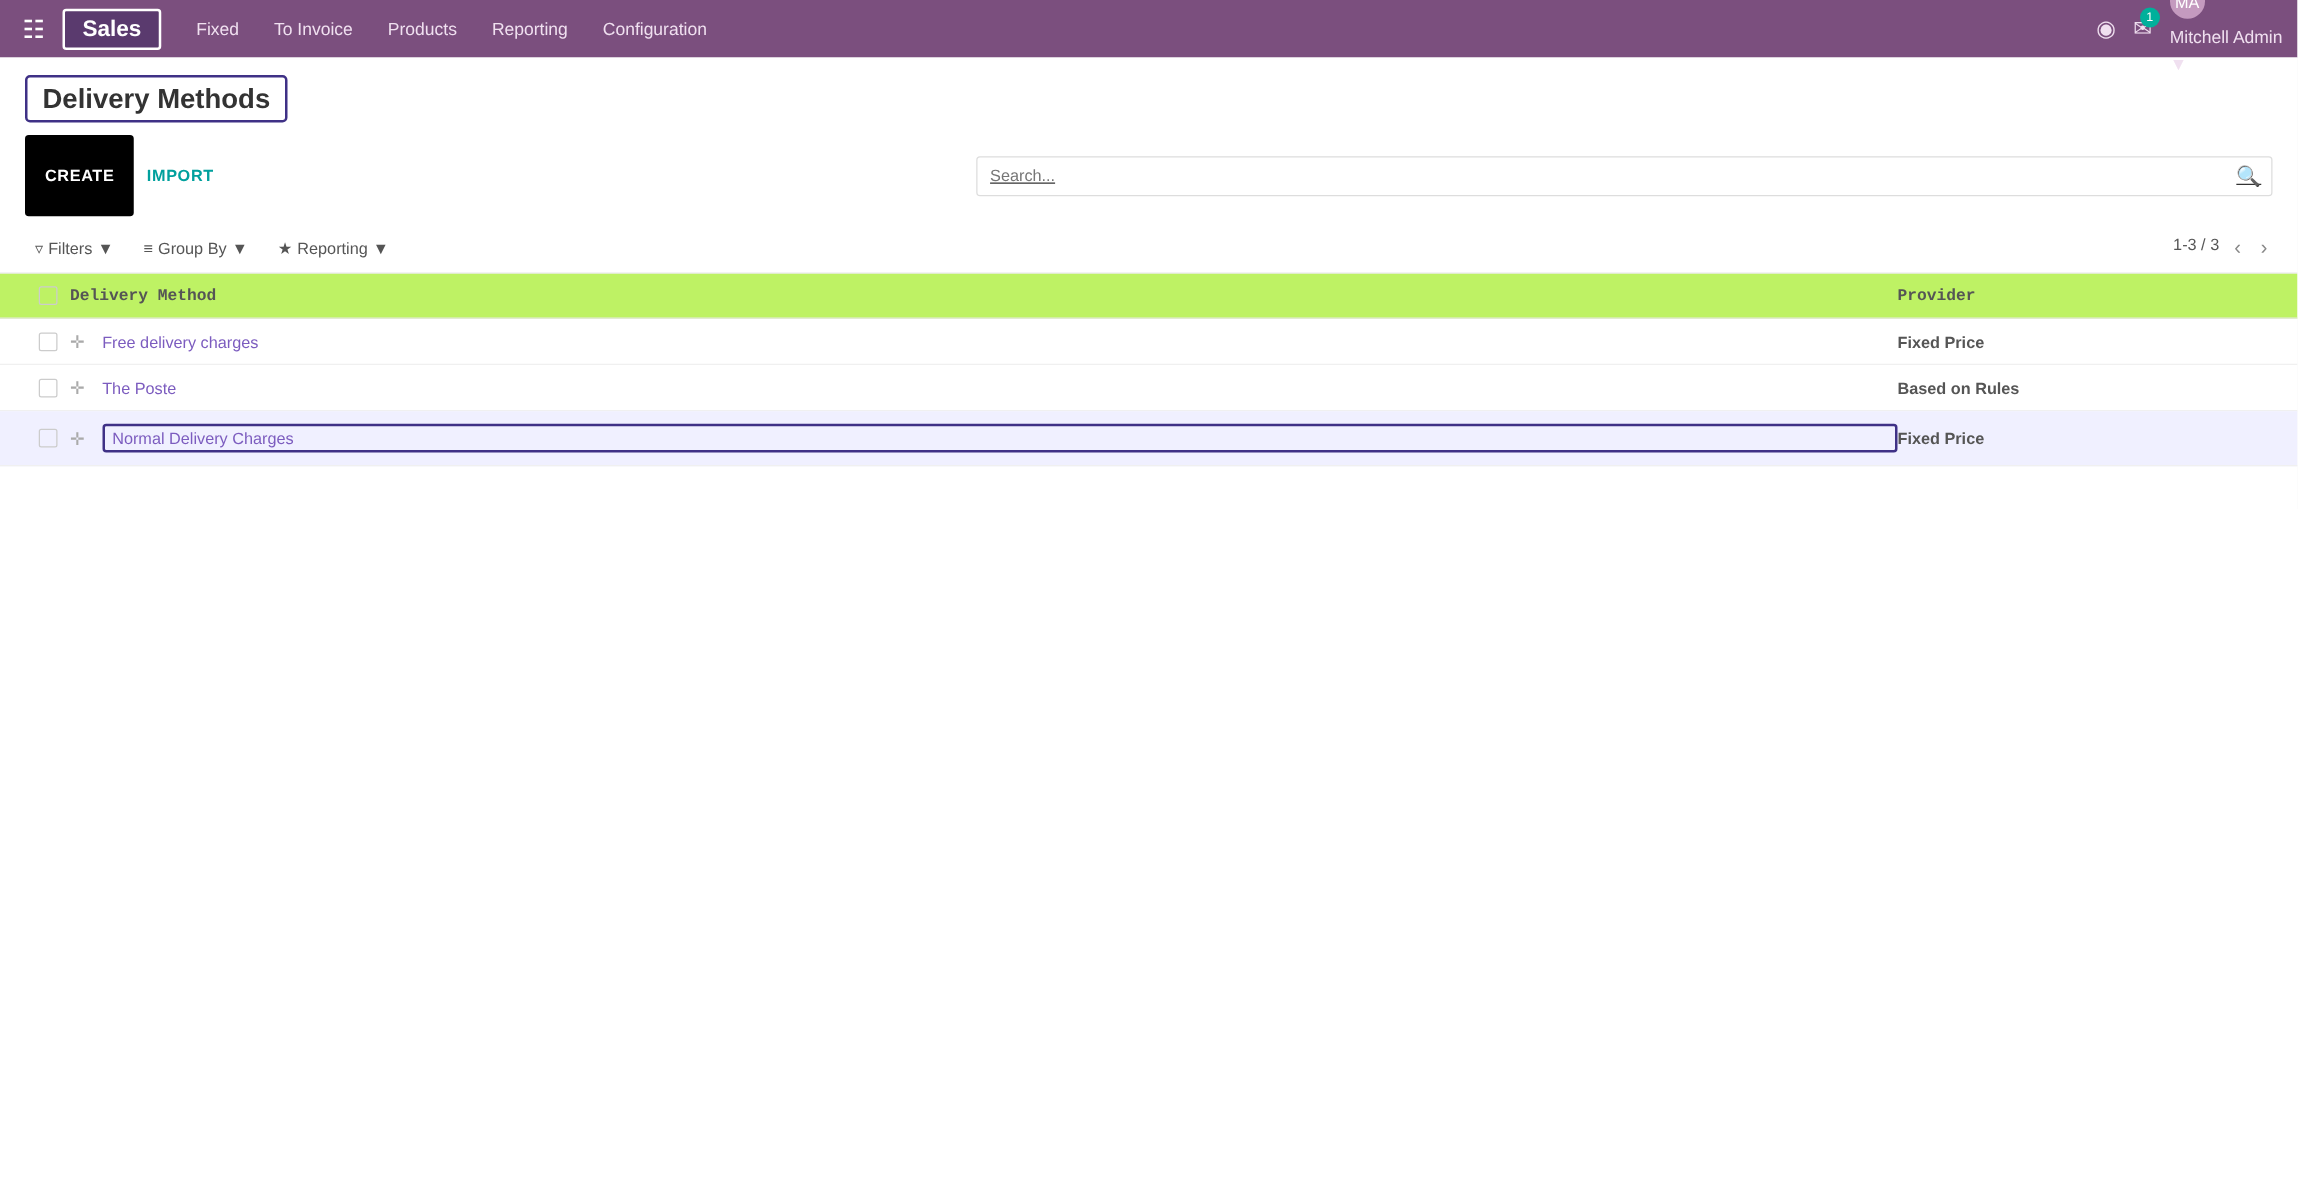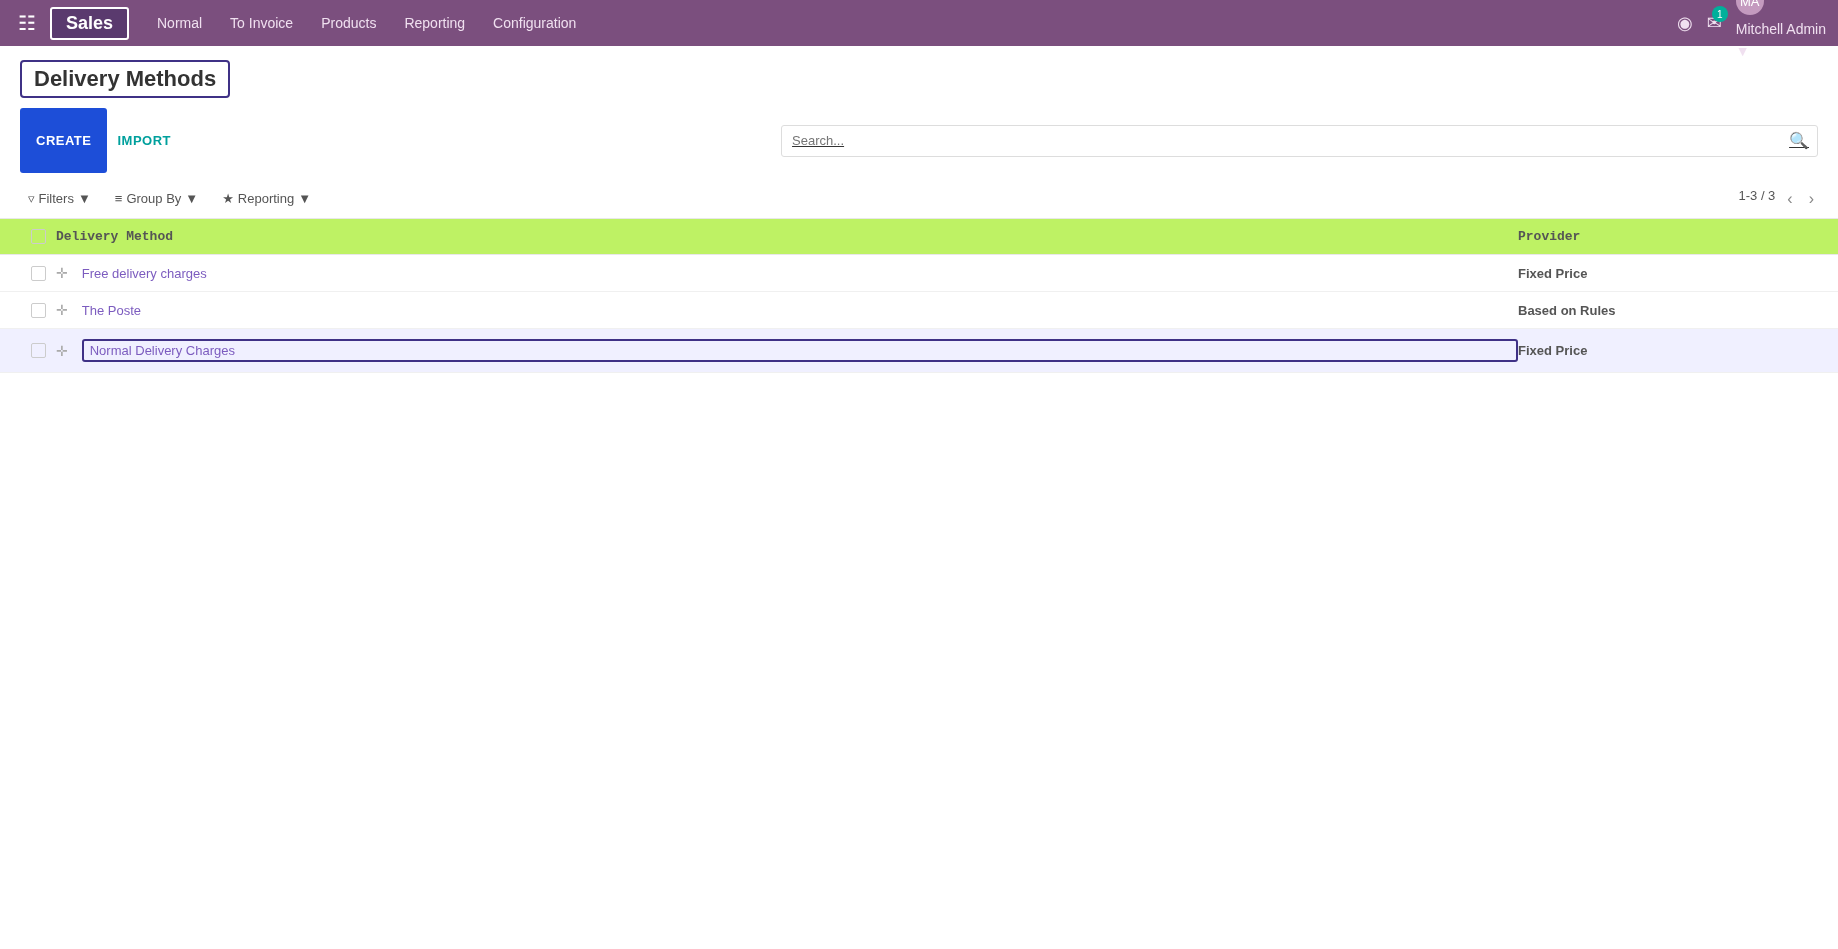--- a/index.html
+++ b/index.html
@@ -115,21 +115,21 @@
     }
 
     
     .toolbar {
       display: flex;
       align-items: center;
       padding: 10px 20px;
       gap: 10px;
     }
     .btn-create {
-      background: #1d4ed8;
+      background: #000000;
       color: #fff;
       border: none;
       border-radius: 3px;
       padding: 25px 16px;
       font-weight: bold;
       font-size: 13px;
       cursor: pointer;
       text-transform: uppercase;
       letter-spacing: 0.5px;
     }
@@ -277,21 +277,21 @@
       cursor: pointer;
     }
   </style>
 </head>
 <body>
 
 <div class="topbar">
   <span class="topbar-apps-icon">☷</span>
   <span class="topbar-brand">Sales</span>
   <nav class="topbar-nav">
-    <span class="topbar-nav-item">Normal</span>
+    <span class="topbar-nav-item">Fixed</span>
     <span class="topbar-nav-item">To Invoice</span>
     <span class="topbar-nav-item">Products</span>
     <span class="topbar-nav-item">Reporting</span>
     <span class="topbar-nav-item">Configuration</span>
   </nav>
   <div class="topbar-right">
     <span class="topbar-icon-btn">◉</span>
     <span class="topbar-icon-btn" style="position:relative;">
       ✉
       <span class="topbar-chat-badge">1</span>

